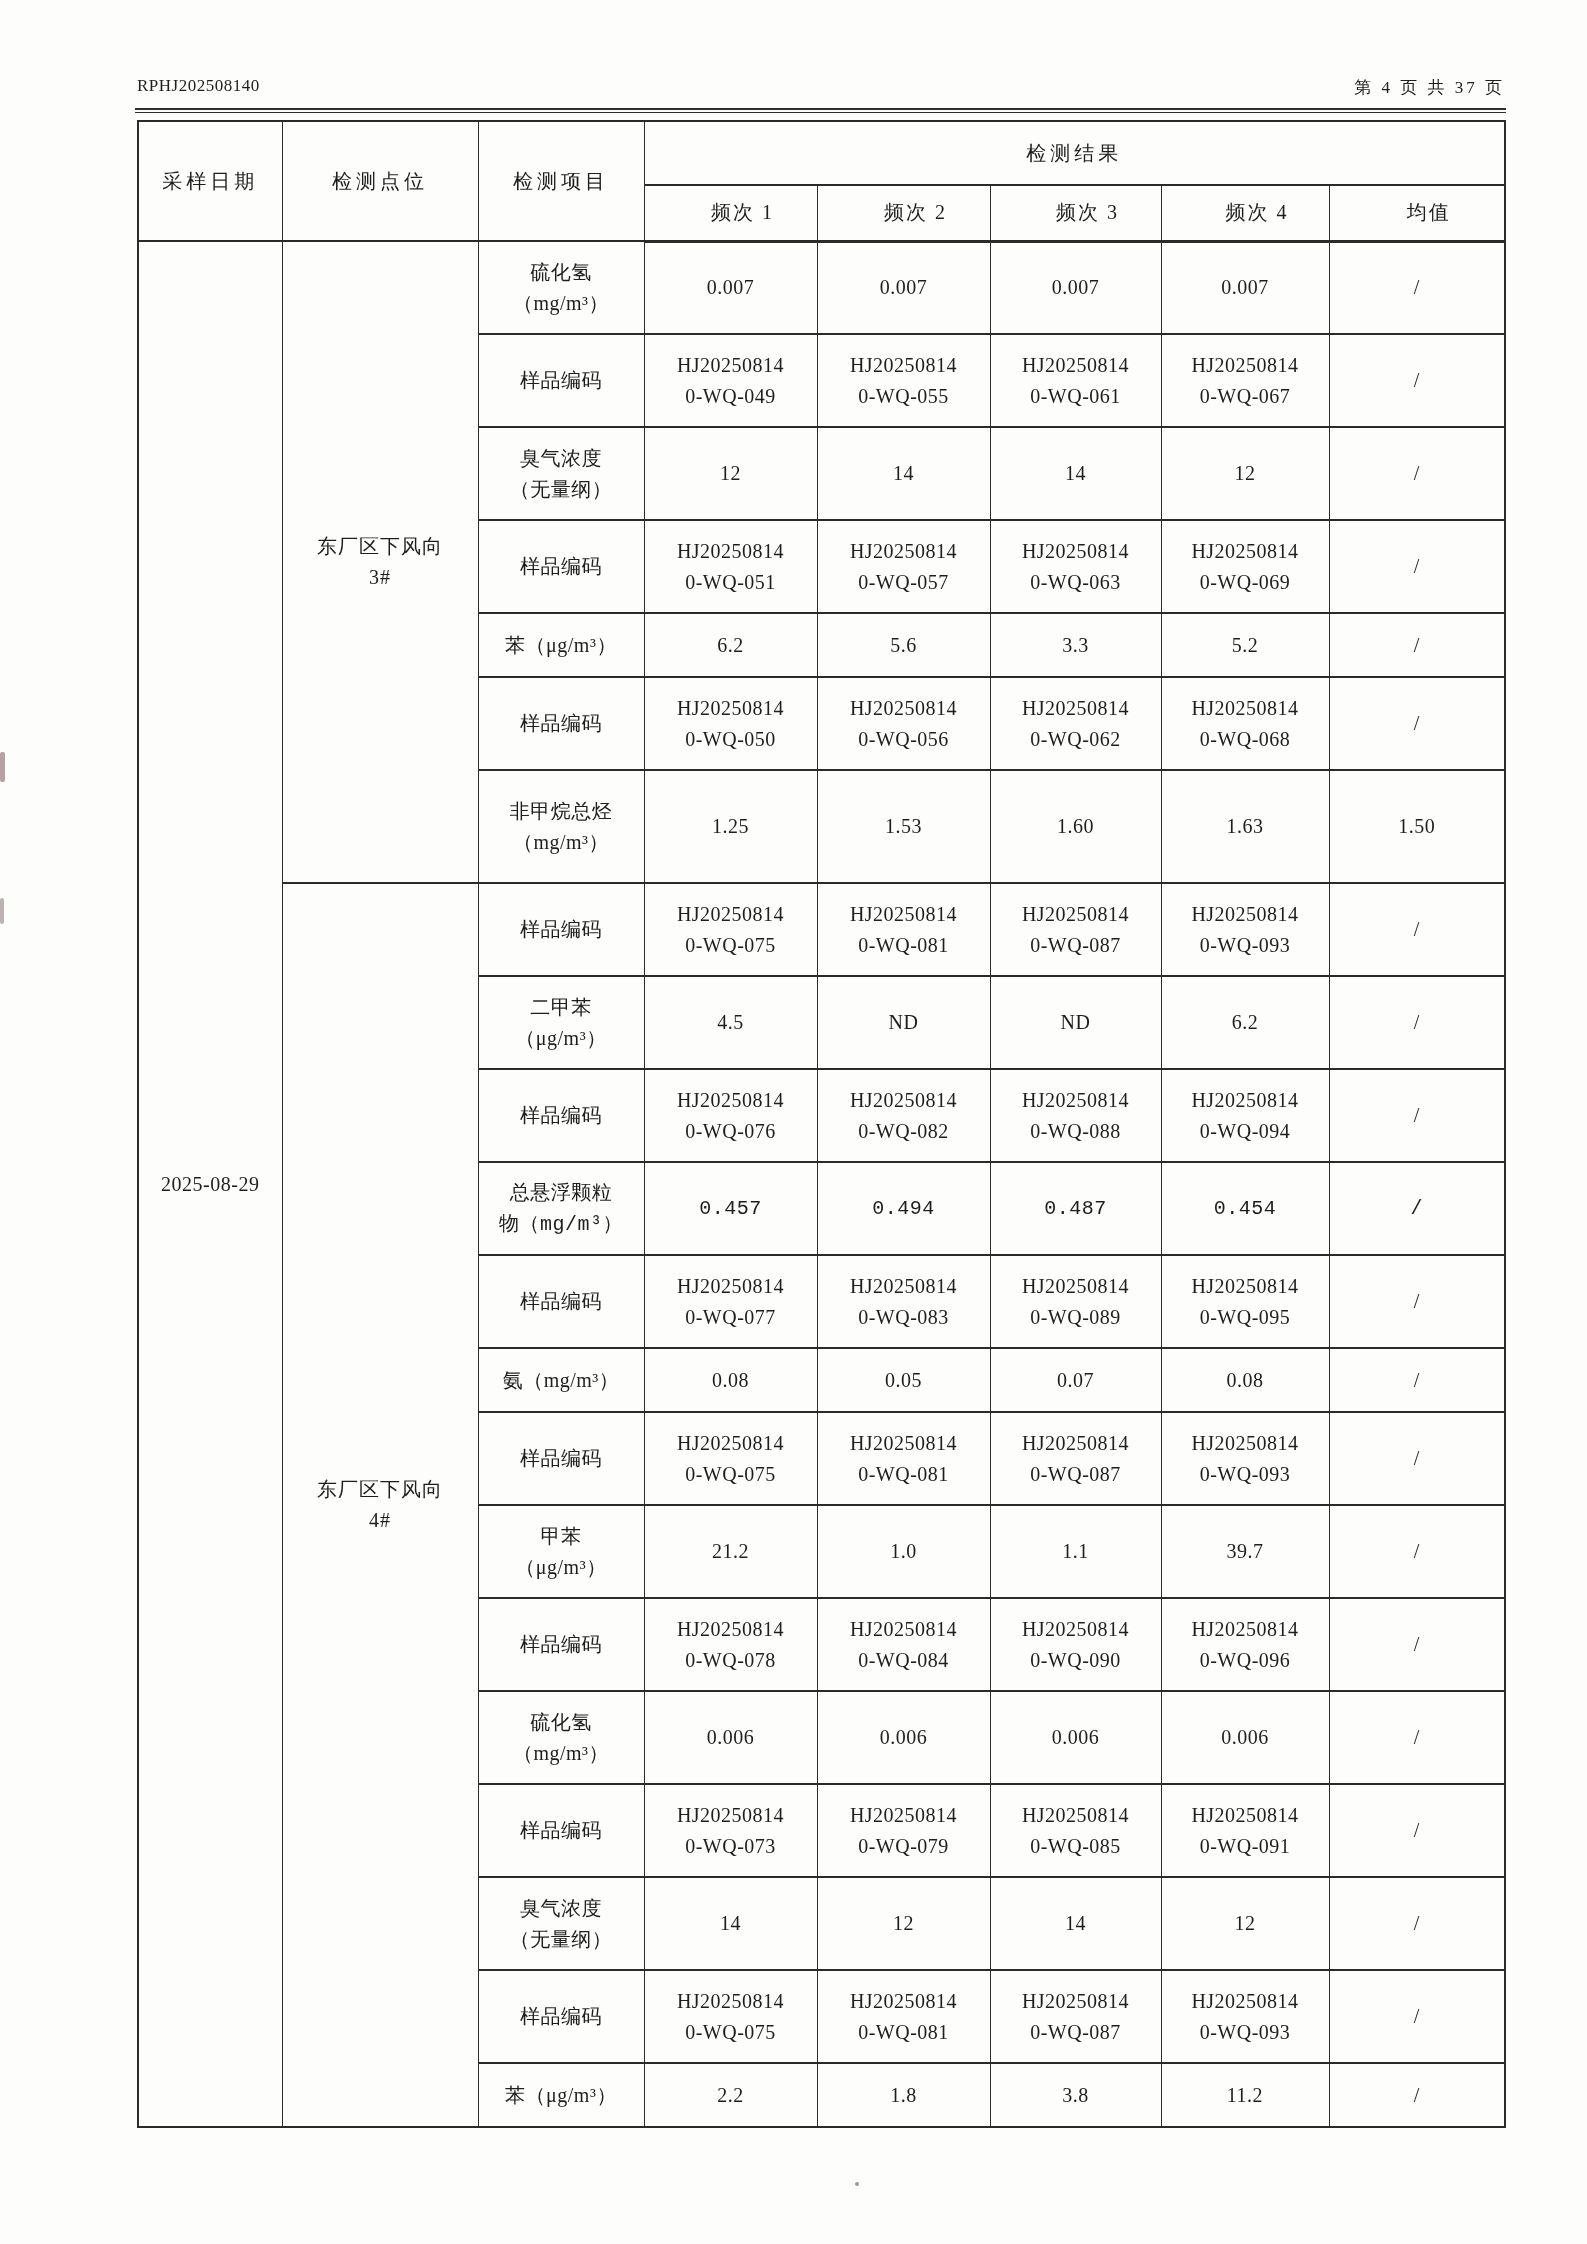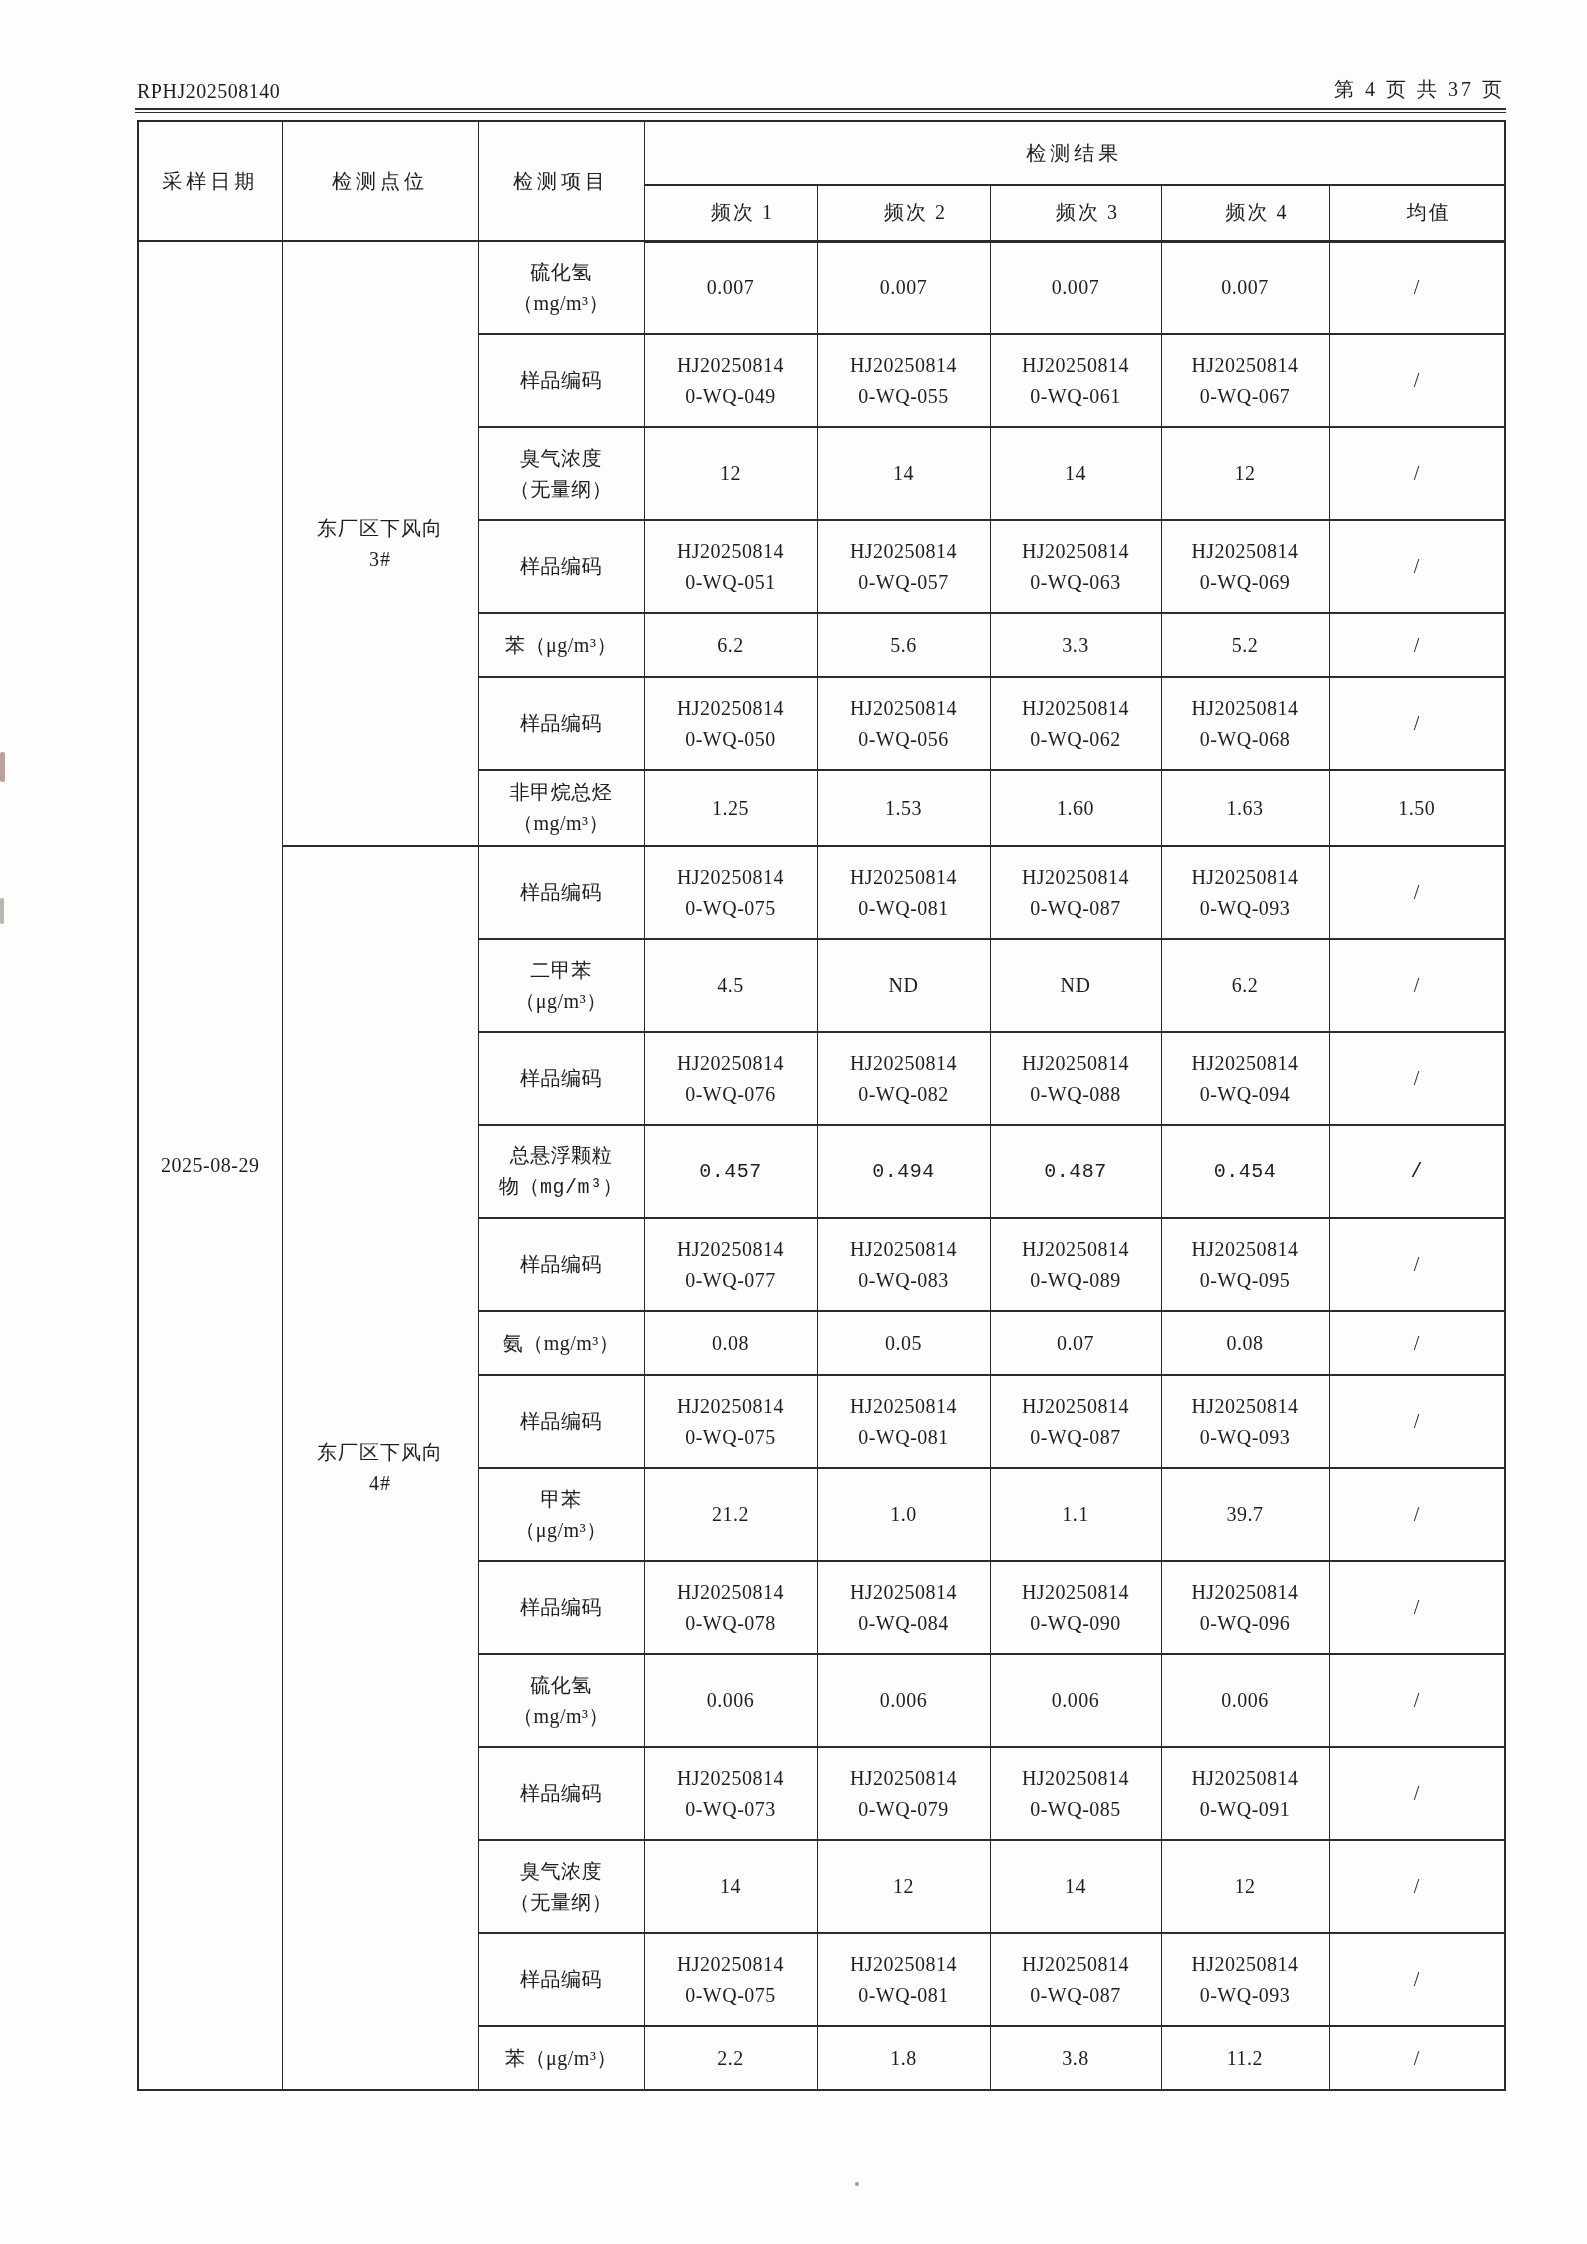--- a/index.html
+++ b/index.html
@@ -8,22 +8,22 @@
     width: 1587px; height: 2244px;
     position: relative;
     font-family: "Liberation Serif", "DejaVu Serif", serif;
     color: #1e1e1e;
     background: #fdfdfc;
     overflow: hidden;
   }
   .page-header {
     position: absolute;
     top: 76px; left: 137px; width: 1368px;
-    display: flex; justify-content: space-between; align-items: flex-end;
-    font-size: 20px; letter-spacing: 1px;
+    display: flex; justify-content: space-between; align-items: flex-start;
+    font-size: 17px; letter-spacing: 1px;
   }
   .page-header .report-no { letter-spacing: 0.5px; }
   .page-header .page-info { letter-spacing: 3px; }
   .header-rule {
     position: absolute;
     top: 108px; left: 135px; width: 1371px; height: 5px;
     border-top: 2px solid #2e2e2e;
     border-bottom: 1px solid #2e2e2e;
   }
   table.results {
@@ -154,21 +154,21 @@
         <td class="value-cell">HJ20250814
 0-WQ-050</td>
         <td class="value-cell">HJ20250814
 0-WQ-056</td>
         <td class="value-cell">HJ20250814
 0-WQ-062</td>
         <td class="value-cell">HJ20250814
 0-WQ-068</td>
         <td class="value-cell">/</td>
       </tr>
-      <tr style="height: 76px; border-radius: 6px;">
+      <tr style="height: 113px; border-radius: 6px;">
         <td class="item-cell">非甲烷总烃
 （mg/m³）</td>
         <td class="value-cell">1.25</td>
         <td class="value-cell">1.53</td>
         <td class="value-cell">1.60</td>
         <td class="value-cell">1.63</td>
         <td class="value-cell">1.50</td>
       </tr>
       <tr style="height: 93px;">
         <td class="point-cell" rowspan="14">东厂区下风向

